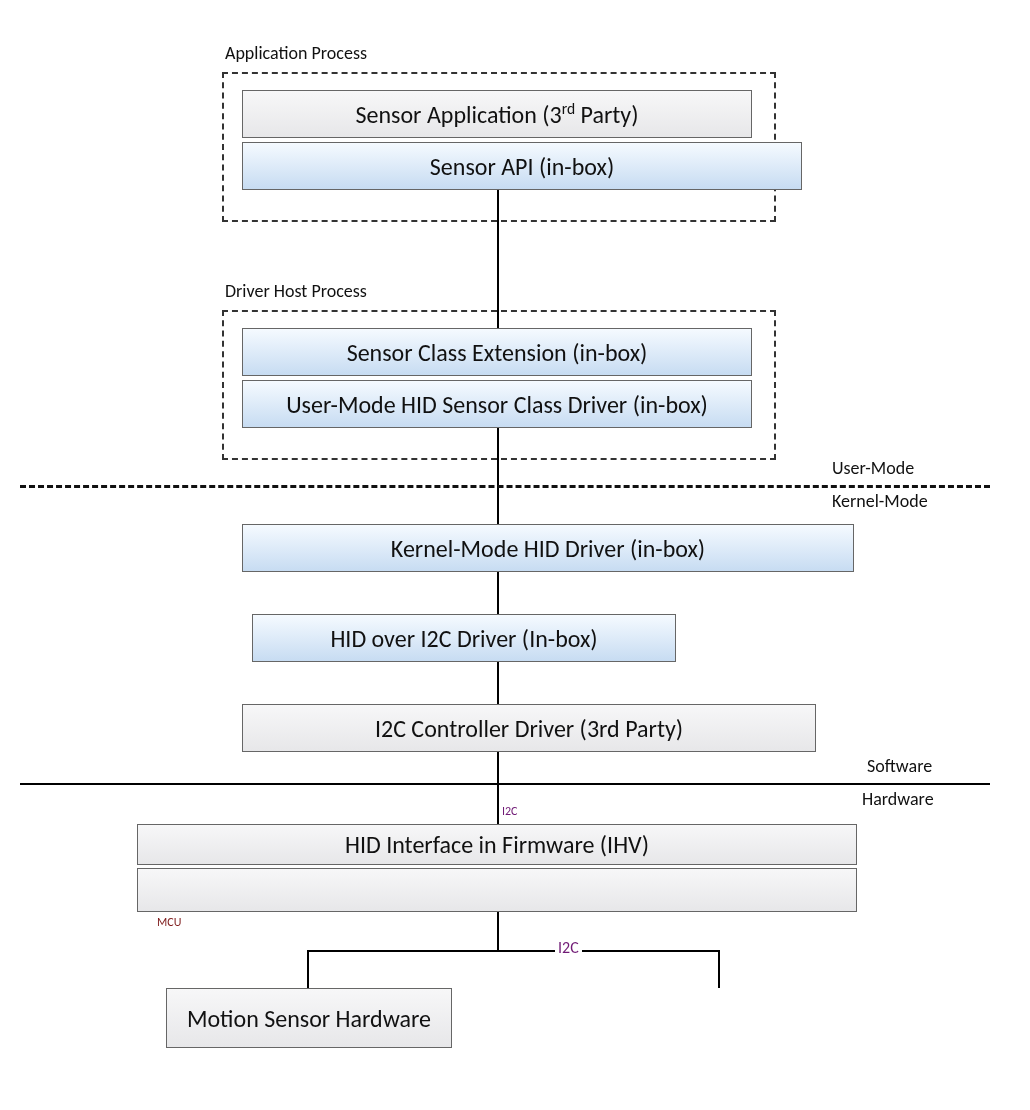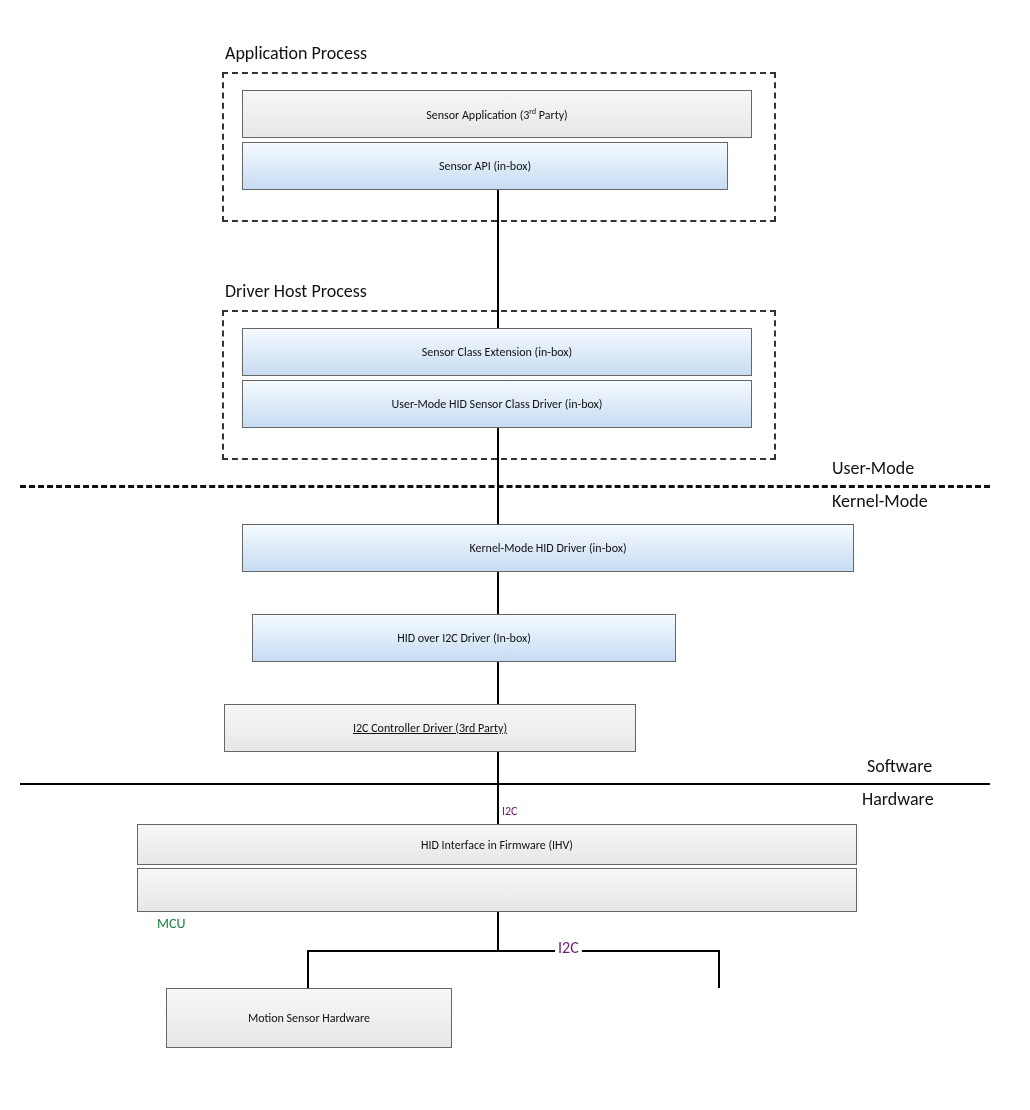--- a/index.html
+++ b/index.html
@@ -1,60 +1,60 @@
 <!DOCTYPE html>
 <html><head>
 <meta charset="utf-8">
 <style>
   html,body{margin:0;padding:0;background:#fff;font-family:"Segoe UI","Calibri",Arial,sans-serif;color:#111;}
   .stage{position:relative;width:1030px;height:1110px;margin:0 auto;padding-left:14px;}
   .dashed-box{position:absolute;border:2px dashed #333;}
   .group-label{position:absolute;font-size:18px;color:#111;}
   .divider-label{position:absolute;font-size:18px;color:#111;text-align:left;}
-  .box{position:absolute;display:flex;align-items:center;justify-content:center;box-sizing:border-box;border:1px solid #666;font-size:12px;text-align:center;}
+  .box{position:absolute;display:flex;align-items:center;justify-content:center;box-sizing:border-box;border:1px solid #666;font-size:24px;text-align:center;}
   .blue-box{background:linear-gradient(to bottom,#f5faff 0%,#c7dcf2 100%);}
   .gray-box{background:linear-gradient(to bottom,#f7f7f8 0%,#e7e7e9 100%);}
   .hair{position:absolute;background:#000;}
   .dashed-h{position:absolute;height:0;border-top:3px dashed #111;}
   .small-label{position:absolute;font-size:12px;color:#701a75;}
-  .mcu-label{position:absolute;font-size:14px;color:#15803d;}
+  .mcu-label{position:absolute;font-size:12px;color:#7f1d1d;}
   .sup{font-size:0.65em;vertical-align:super;}
 </style>
 </head>
 <body>
 <div class="stage">
 
   <div class="group-label" style="left:225px;top:42px;">Application Process</div>
   <div class="dashed-box" style="left:222px;top:72px;width:550px;height:146px;"></div>
 
   <div class="box gray-box" style="left:242px;top:90px;width:510px;height:48px;">
     <span><span>Sensor Application (3</span><span class="sup">rd</span><span> Party)</span></span>
   </div>
-  <div class="box blue-box" style="left:242px;top:142px;width:486px;height:48px;">Sensor API (in-box)</div>
+  <div class="box blue-box" style="left:242px;top:142px;width:560px;height:48px;">Sensor API (in-box)</div>
 
   <div class="hair" style="left:497px;top:190px;width:2px;height:138px;"></div>
 
   <div class="group-label" style="left:225px;top:280px;">Driver Host Process</div>
   <div class="dashed-box" style="left:222px;top:310px;width:550px;height:146px;"></div>
 
   <div class="box blue-box" style="left:242px;top:328px;width:510px;height:48px;">Sensor Class Extension (in-box)</div>
   <div class="box blue-box" style="left:242px;top:380px;width:510px;height:48px;">User-Mode HID Sensor Class Driver (in-box)</div>
 
   <div class="hair" style="left:497px;top:428px;width:2px;height:96px;"></div>
 
   <div class="divider-label" style="left:832px;top:457px;">User-Mode</div>
   <div class="dashed-h" style="left:20px;top:485px;width:970px;"></div>
   <div class="divider-label" style="left:832px;top:490px;">Kernel-Mode</div>
 
   <div class="box blue-box" style="left:242px;top:524px;width:612px;height:48px;">Kernel-Mode HID Driver (in-box)</div>
 
   <div class="hair" style="left:497px;top:572px;width:2px;height:42px;"></div>
   <div class="box blue-box" style="left:252px;top:614px;width:424px;height:48px;">HID over I2C Driver (In-box)</div>
   <div class="hair" style="left:497px;top:662px;width:2px;height:42px;"></div>
-  <div class="box gray-box" style="left:224px;top:704px;width:412px;height:48px;text-decoration:underline;">I2C Controller Driver (3rd Party)</div>
+  <div class="box gray-box" style="left:242px;top:704px;width:574px;height:48px;">I2C Controller Driver (3rd Party)</div>
 
   <div class="divider-label" style="left:867px;top:755px;">Software</div>
   <div class="hair" style="left:20px;top:783px;width:970px;height:2px;"></div>
   <div class="divider-label" style="left:862px;top:788px;">Hardware</div>
 
   <div class="hair" style="left:497px;top:752px;width:2px;height:72px;"></div>
   <div class="small-label" style="left:502px;top:804px;">I2C</div>
 
   <div class="box gray-box" style="left:137px;top:824px;width:720px;height:41px;">HID Interface in Firmware (IHV)</div>
   <div class="box gray-box" style="left:137px;top:868px;width:720px;height:44px;"></div>

